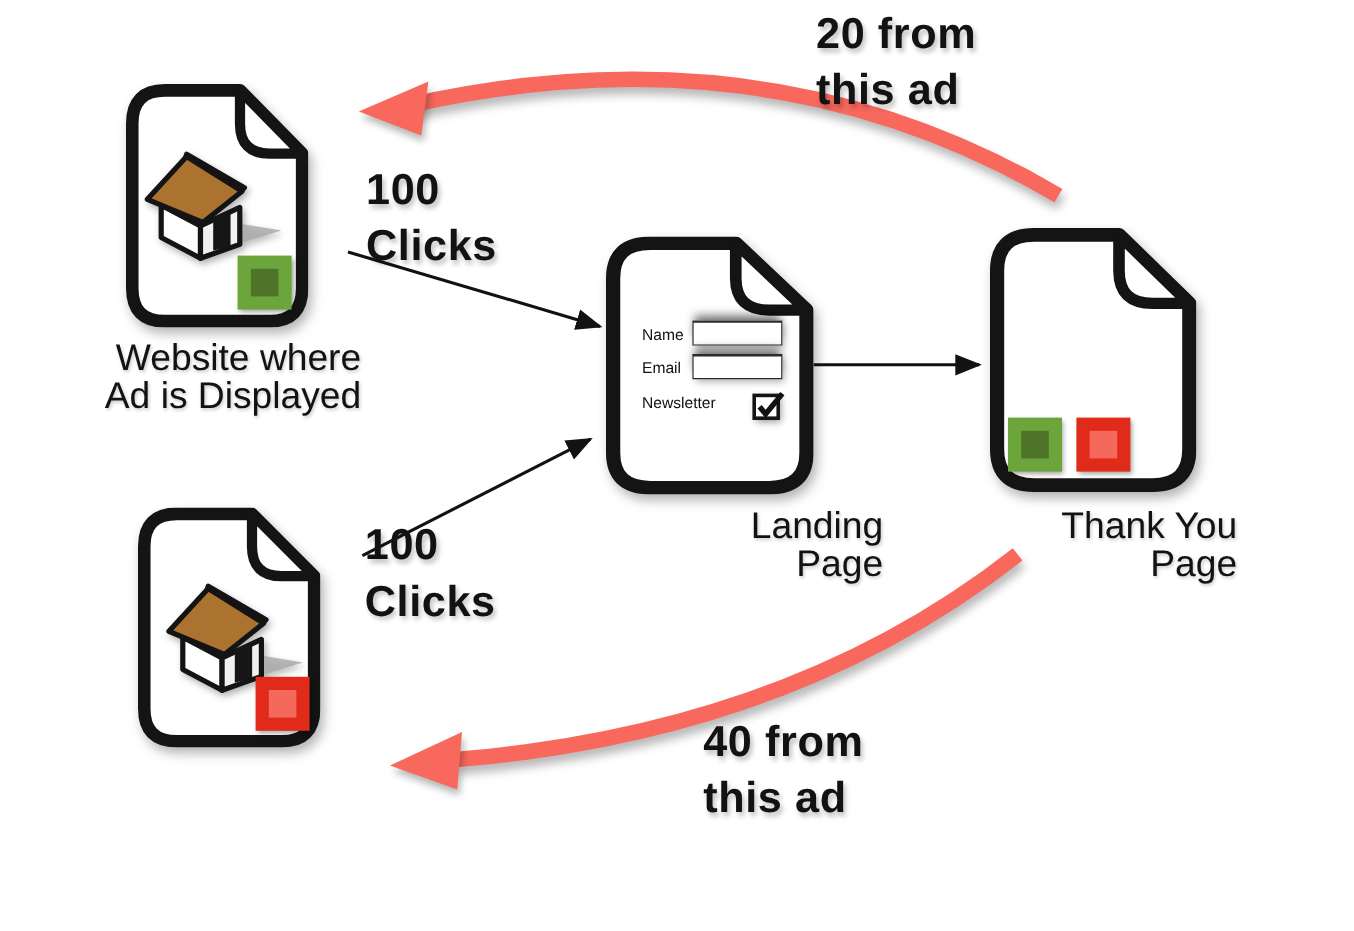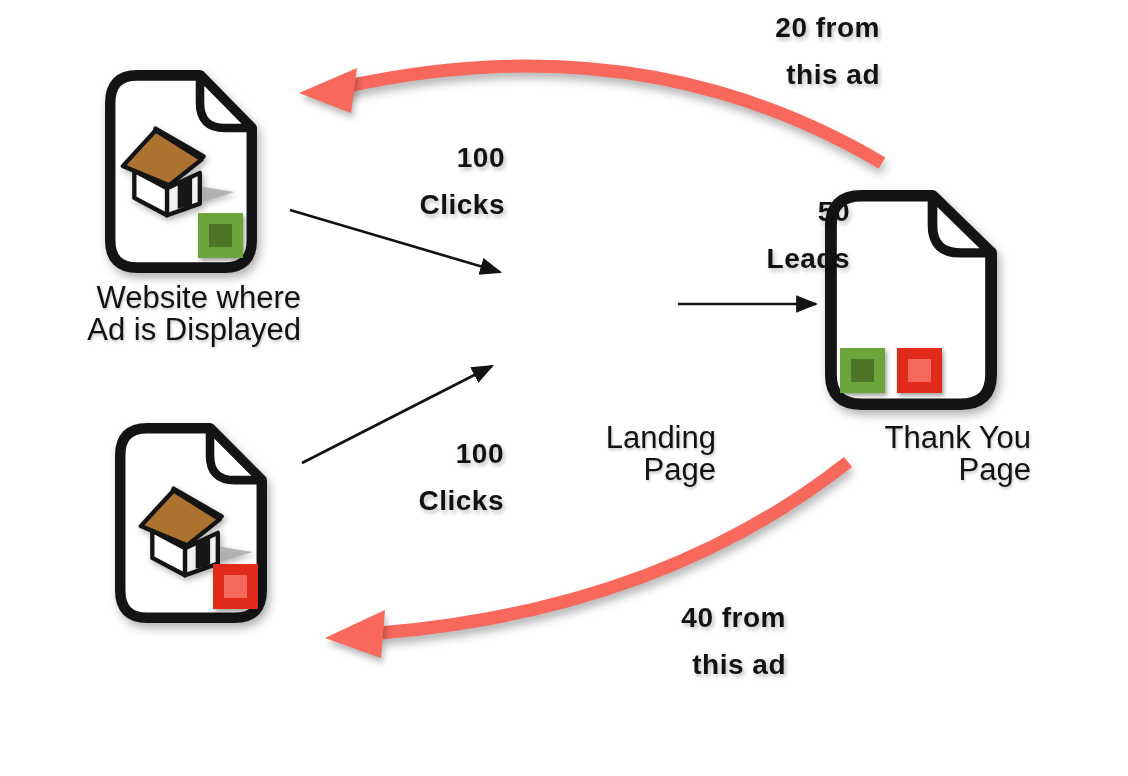--- a/index.html
+++ b/index.html
@@ -40,21 +40,21 @@
     position:absolute;width:17px;height:16px;background:#fff;border:3px solid #141414;
     box-shadow:2px 3px 6px -1px rgba(0,0,0,.40);
   }
   .checkbox svg{position:absolute;left:-1px;top:-7px;overflow:visible;}
   
   .node-label{
     position:absolute;width:240px;text-align:right;font-size:31px;line-height:32px;
     color:#121212;white-space:pre-line;text-shadow:1px 2px 3px rgba(0,0,0,.22);
   }
   .edge-label{
-    position:absolute;width:200px;text-align:right;font-weight:700;font-size:28px;
+    position:absolute;width:200px;text-align:left;font-weight:700;font-size:36px;
     line-height:47px;color:#121212;white-space:pre-line;letter-spacing:.5px;
     text-shadow:2px 3px 4px rgba(0,0,0,.25);
   }
   
   .arrows{position:absolute;left:0;top:0;width:1128px;height:776px;pointer-events:none;}
   .black-line{stroke:#121212;stroke-width:2.6;fill:none;}
   .red-curve{stroke:var(--arrow_red,#F8685C);stroke-width:13;fill:none;
              filter:drop-shadow(2px 6px 4px rgba(0,0,0,.28));}
   .red-head{fill:var(--arrow_red,#F8685C);filter:drop-shadow(2px 5px 3px rgba(0,0,0,.28));}
 </style>
@@ -109,21 +109,37 @@
       <polygon class="house-part wall" points="18,62 52,80 52,108 18,90"></polygon>
       <polygon class="house-part wall-r" points="52,80 86,64 86,96 52,108"></polygon>
       <polygon class="door" points="64,73 77,69 77,97 64,100"></polygon>
       <polygon class="house-part roof" points="40,20 88,50 54,77 6,57"></polygon>
     </svg>
     <div class="adsq adsq-red" style="left:98px;top:141px">
       <div class="inner"></div>
     </div>
   </div>
 
-  <div class="node-label" style="left:476px;top:422px">Landing
+  <div class="node" style="left:505px;top:197px;width:173px;height:215px">
+    <svg class="page-svg" width="173" height="215" viewBox="0 0 160 210" preserveAspectRatio="none">
+      <path class="page-shape" d="M 100 5.5 L 34 5.5 Q 5.5 5.5 5.5 34 L 5.5 176 Q 5.5 204.5 34 204.5 L 126 204.5 Q 154.5 204.5 154.5 176 L 154.5 60 Z"></path>
+      <path class="page-fold" d="M 100 5.5 L 154.5 60 L 126 60 Q 100 60 100 34 Z"></path>
+    </svg>
+    <div class="form-label" style="left:30px;top:74px">Name</div>
+    <input class="form-input" style="left: 72px; top: 70px;" type="text" value="">
+    <div class="form-label" style="left:30px;top:102px">Email</div>
+    <input class="form-input" style="left: 72px; top: 98px;" type="text" value="">
+    <div class="form-label" style="left:30px;top:131px">Newsletter</div>
+    <div class="checkbox" style="left:122px;top:131px">
+      <svg width="26" height="26" viewBox="0 0 26 26">
+        <polyline points="4,15 9,21 23,4" fill="none" stroke="#111" stroke-width="4.5"></polyline>
+      </svg>
+    </div>
+  </div>
+  <div class="node-label" style="left:496px;top:422px">Landing
 Page</div>
 
   <div class="node" style="left:825px;top:190px;width:172px;height:220px">
     <svg class="page-svg" width="172" height="220" viewBox="0 0 160 210" preserveAspectRatio="none">
       <path class="page-shape" d="M 100 5.5 L 34 5.5 Q 5.5 5.5 5.5 34 L 5.5 176 Q 5.5 204.5 34 204.5 L 126 204.5 Q 154.5 204.5 154.5 176 L 154.5 60 Z"></path>
       <path class="page-fold" d="M 100 5.5 L 154.5 60 L 126 60 Q 100 60 100 34 Z"></path>
     </svg>
     <div class="adsq adsq-green" style="left:15px;top:158px">
       <div class="inner"></div>
     </div>
@@ -131,20 +147,18 @@
       <div class="inner"></div>
     </div>
   </div>
   <div class="node-label" style="left:791px;top:422px">Thank You
 Page</div>
 
   <div class="edge-label" style="left:305px;top:134px">100
 Clicks</div>
   <div class="edge-label" style="left:304px;top:430px">100
 Clicks</div>
-  <div class="edge-label" style="left:650px;top:188px">50
-Leads</div>
   <div class="edge-label" style="left:680px;top:4px">20 from
 this ad</div>
   <div class="edge-label" style="left:586px;top:594px">40 from
 this ad</div>
 
 </div>
 
 </body></html>

